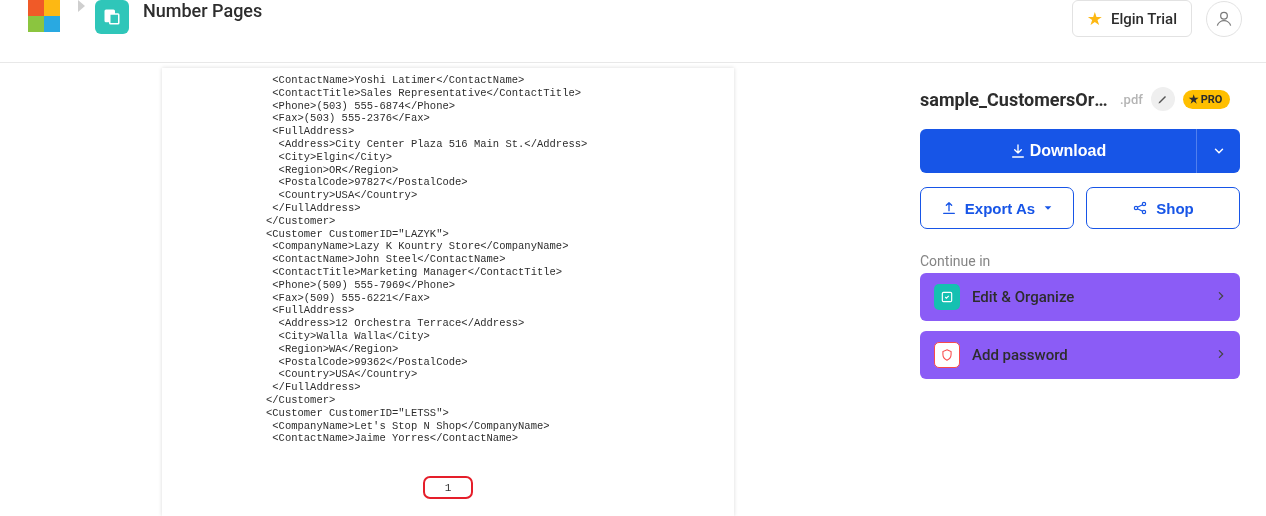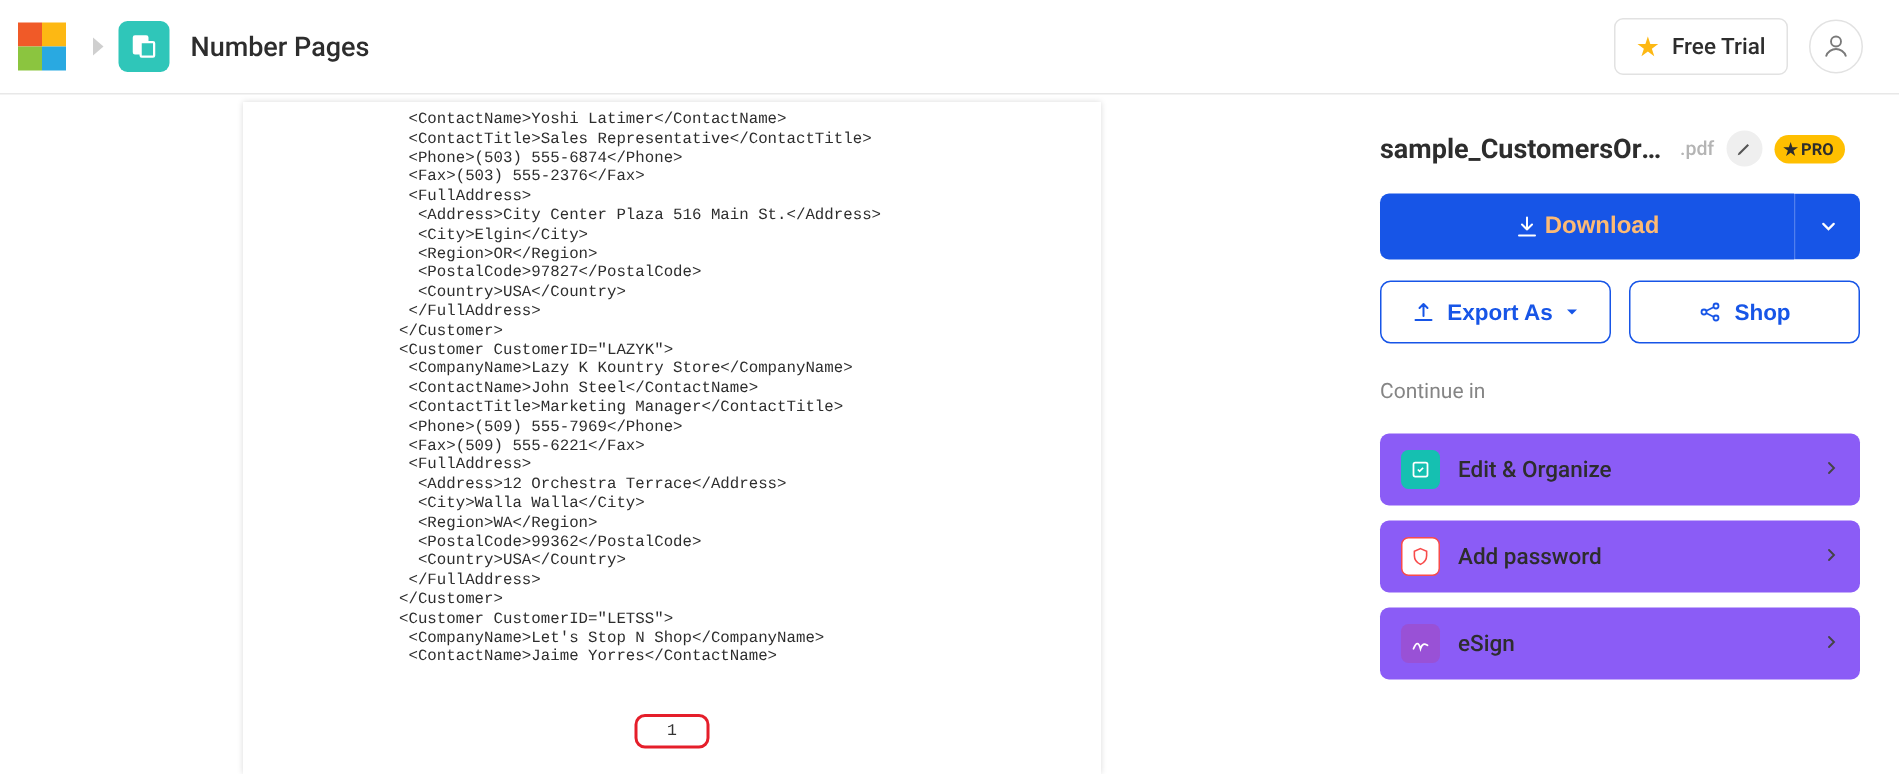--- a/index.html
+++ b/index.html
@@ -6,22 +6,22 @@
     body {
       font-family: -apple-system, BlinkMacSystemFont, "Segoe UI", Roboto, sans-serif;
       background: #ffffff;
       width: 1266px;
       height: 516px;
       overflow: hidden;
     }
     .header {
       height: 63px;
       display: flex;
-      align-items: center;
-      padding: 0 24px 0 12px;
+      align-items: flex-start;
+      padding: 0 24px 0 28px;
       border-bottom: 1px solid #e8e8e8;
     }
     .logo-tile {
       width: 32px;
       height: 32px;
       display: grid;
       grid-template-columns: 1fr 1fr;
       grid-template-rows: 1fr 1fr;
       margin-right: 8px;
     }
@@ -172,21 +172,21 @@
       gap: 2px;
     }
     .download-row {
       display: flex;
       gap: 0;
       margin-bottom: 14px;
     }
     .download-btn {
       flex: 1;
       background: #1755e7;
-      color: #fdba74;
+      color: #ffffff;
       border: none;
       border-radius: 6px 0 0 6px;
       height: 44px;
       font-size: 16px;
       font-weight: 600;
       display: flex;
       align-items: center;
       justify-content: center;
       gap: 4px;
       cursor: pointer;
@@ -218,21 +218,21 @@
       font-weight: 600;
       display: flex;
       align-items: center;
       justify-content: center;
       gap: 8px;
       cursor: pointer;
     }
     .continue-label {
       font-size: 14px;
       color: #858585;
-      margin-bottom: 20px;
+      margin-bottom: 4px;
     }
     .tool-row {
       height: 48px;
       background: #8b5cf6;
       border-radius: 6px;
       display: flex;
       align-items: center;
       padding: 0 14px;
       margin-bottom: 10px;
       cursor: pointer;
@@ -274,21 +274,21 @@
   <div class="app-icon">
     <svg width="18" height="18" viewBox="0 0 24 24" fill="none">
         <rect x="3" y="3" width="12" height="15" rx="1" stroke="#fff" stroke-width="2"></rect>
         <rect x="9" y="8" width="12" height="13" rx="1" fill="#2fc6b9" stroke="#fff" stroke-width="2"></rect>
       </svg>
   </div>
   <div class="app-title">Number Pages</div>
   <div class="header-right">
     <div class="free-trial">
       <span class="star-icon">★</span>
-      <span>Free Trial</span>
+      <span>Elgin Trial</span>
     </div>
     <div class="avatar-icon">
       <svg width="20" height="20" viewBox="0 0 24 24" fill="none">
           <circle cx="12" cy="8" r="4" stroke="#7a7a7a" stroke-width="1.5"></circle>
           <path d="M4 20c1-4 5-6 8-6s7 2 8 6" stroke="#7a7a7a" stroke-width="1.5"></path>
         </svg>
     </div>
   </div>
 </div>
 
@@ -405,28 +405,15 @@
           </svg>
       </div>
       <span class="tool-label">Add password</span>
       <span class="chevron">
         <svg width="10" height="14" viewBox="0 0 24 24">
             <path d="M8 4l8 8-8 8" stroke="#444" stroke-width="3" fill="none" stroke-linecap="round"></path>
           </svg>
       </span>
     </div>
 
-    <div class="tool-row">
-      <div class="tool-icon ic-esign">
-        <svg width="14" height="14" viewBox="0 0 24 24">
-            <path d="M4 18c3-8 6-8 8 0 2-6 4-6 8-4" stroke="#fff" stroke-width="2" fill="none" stroke-linecap="round"></path>
-          </svg>
-      </div>
-      <span class="tool-label">eSign</span>
-      <span class="chevron">
-        <svg width="10" height="14" viewBox="0 0 24 24">
-            <path d="M8 4l8 8-8 8" stroke="#444" stroke-width="3" fill="none" stroke-linecap="round"></path>
-          </svg>
-      </span>
-    </div>
 
   </div>
 </div>
 
 </body></html>

